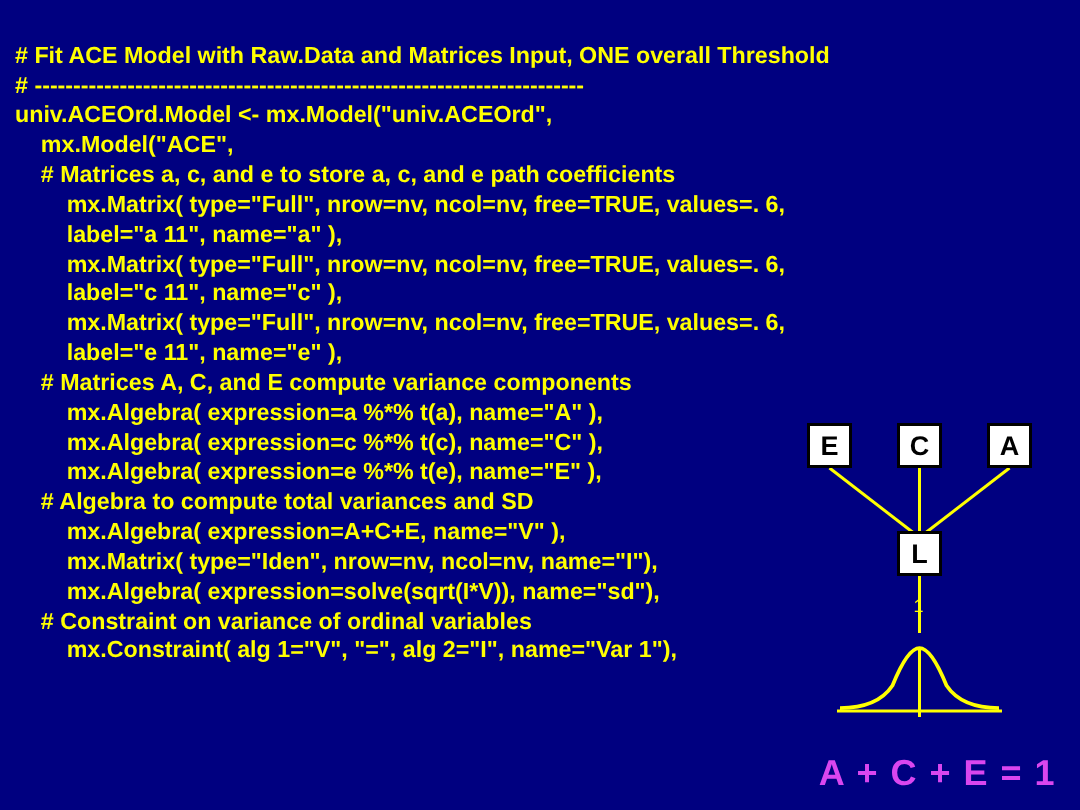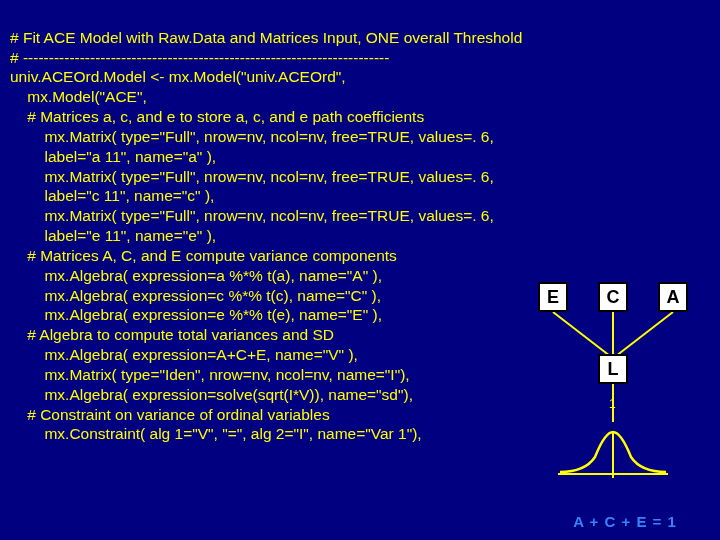--- a/index.html
+++ b/index.html
@@ -11,21 +11,21 @@
     font-family: Arial, Helvetica, sans-serif;
     color: #FFFF00;
     position: relative;
     overflow: hidden;
   }
   .code-area {
     padding: 8px 10px;
     font-size: 15.5px;
     line-height: 1.28;
     white-space: pre;
-    font-weight: normal;
+    font-weight: bold;
   }
   .diagram {
     position: absolute;
     right: 10px;
     top: 282px;
     width: 180px;
     height: 250px;
   }
   .node {
     position: absolute;
@@ -58,22 +58,22 @@
     top: 115px;
     color: #FFFF00;
     font-size: 12px;
   }
   .formula {
     position: absolute;
     left: 0px;
     bottom: 2px;
     width: 190px;
     text-align: center;
-    color: #3b82f6;
-    font-size: 15px;
+    color: #d946ef;
+    font-size: 24px;
     font-weight: bold;
     letter-spacing: 1px;
   }
 </style>
 </head>
 <body>
 
 <div class="code-area">
 <span># Fit ACE Model with Raw.Data and Matrices Input, ONE overall Threshold</span>
 <span># -----------------------------------------------------------------------</span>

